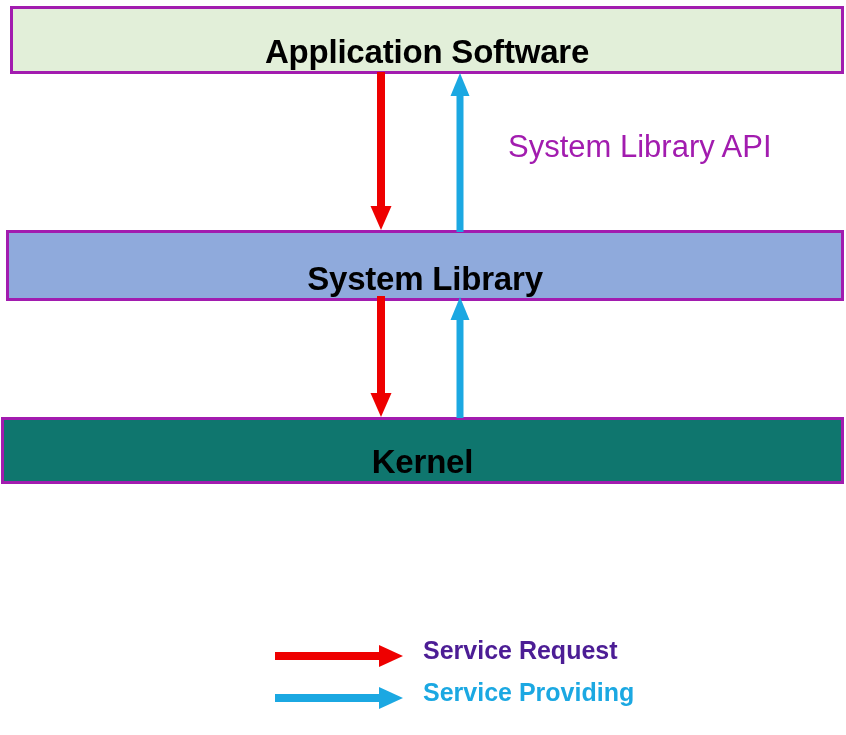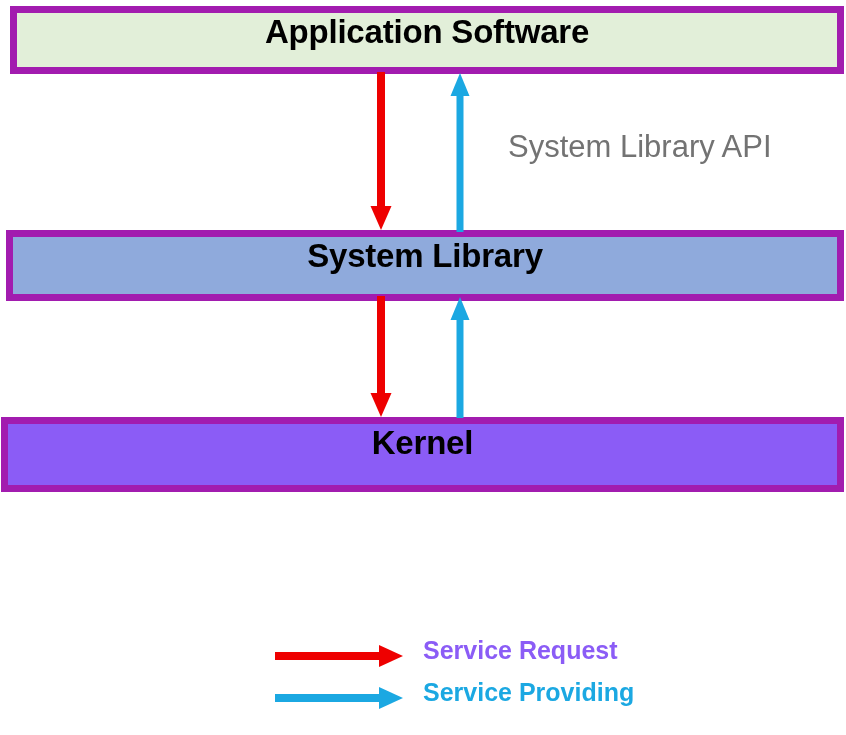--- a/index.html
+++ b/index.html
@@ -14,23 +14,23 @@
     position: relative;
     width: 846px;
     height: 735px;
     background: #ffffff;
     overflow: hidden;
   }
 
   .layer-box {
     position: absolute;
     box-sizing: border-box;
-    border: 7px solid #a21caf;
+    border: 3px solid #a21caf;
     display: flex;
-    align-items: flex-start;
+    align-items: flex-end;
     justify-content: center;
   }
   .layer-box .layer-label {
     font-weight: bold;
     font-size: 33px;
     color: #000000;
     letter-spacing: -0.2px;
     white-space: nowrap;
   }
 
@@ -45,38 +45,38 @@
     left: 6px;
     top: 230px;
     width: 838px;
     height: 71px;
     background: #8FAADC;
   }
   #box-kernel {
     left: 1px;
     top: 417px;
     width: 843px;
-    height: 75px;
-    background: #8b5cf6;
+    height: 67px;
+    background: #0f766e;
   }
 
   
   .v-arrow {
     position: absolute;
   }
   .v-arrow svg {
     display: block;
     overflow: visible;
   }
 
   
   .edge-label {
     position: absolute;
     font-size: 31px;
-    color: #737373;
+    color: #a21caf;
     white-space: nowrap;
   }
   #label-system-library-api {
     left: 508px;
     top: 129px;
   }
   #label-system-call {
     left: 498px;
     top: 334px;
   }
@@ -101,21 +101,21 @@
     display: block;
   }
   .legend-text {
     position: absolute;
     left: 148px;
     top: 0px;
     font-size: 25px;
     font-weight: bold;
     white-space: nowrap;
   }
-  .legend-text.red { color: #8b5cf6; }
+  .legend-text.red { color: #4c1d95; }
   .legend-text.blue { color: #1BA8E2; }
 </style>
 </head>
 <body>
 
 <div id="canvas">
 
   <div class="layer-box" id="box-application">
     <span class="layer-label">Application Software</span>
   </div>

